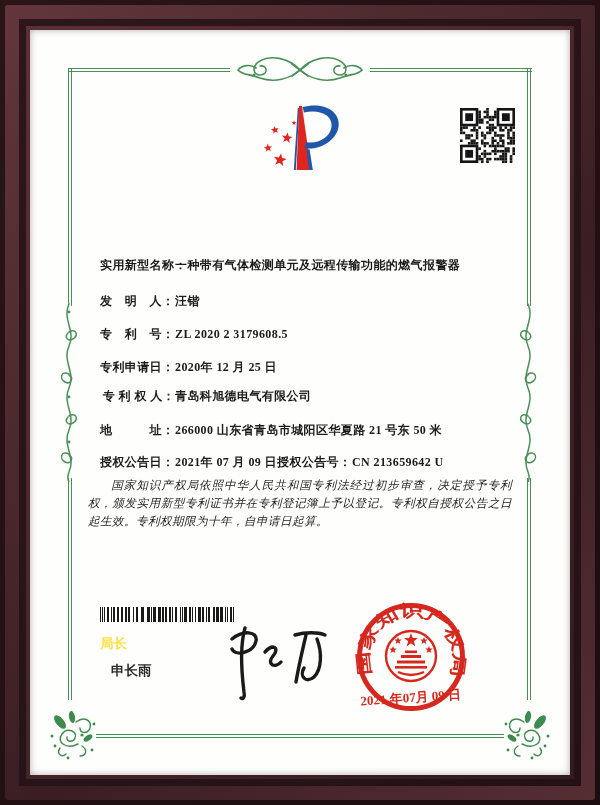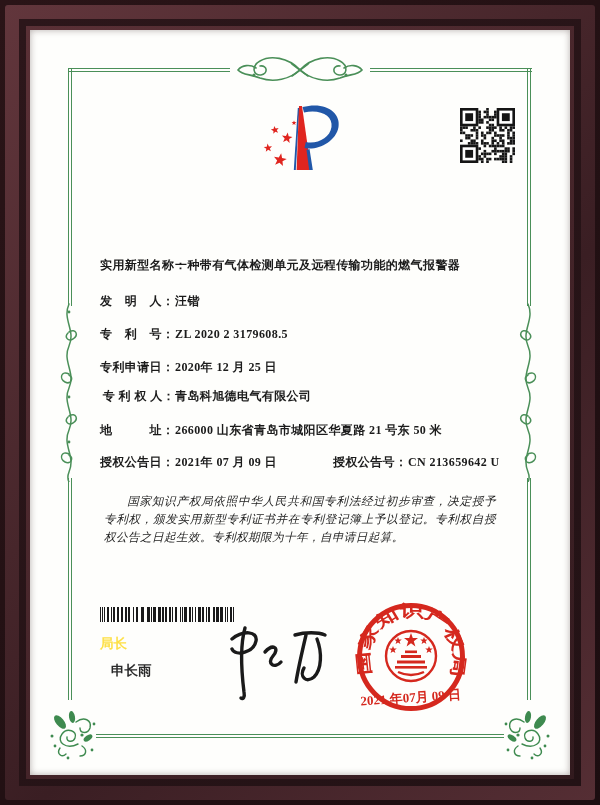--- a/index.html
+++ b/index.html
@@ -28,24 +28,24 @@
   
   #cert-no{position:absolute;left:58px;top:78px;font-size:12px;letter-spacing:1.5px;font-weight:600;color:#222;}
   #logo{position:absolute;left:216px;top:70px;width:105px;height:80px;}
   #qr{position:absolute;left:430px;top:78px;width:55px;height:55px;}
   #title{position:absolute;left:0;top:158px;width:100%;text-align:center;
          font-size:28px;font-weight:700;letter-spacing:5px;color:#151515;}
   #fields{position:absolute;left:70px;top:227px;width:412px;font-size:12px;font-weight:600;color:#1b1b1b;}
   .frow{position:absolute;left:0;white-space:nowrap;letter-spacing:.4px;}
   .flabel{display:inline-block;width:75px;}
   .fval{display:inline-block;}
-  .frow .l2{margin-left:56px;font-family:Liberation Serif, serif;}
+  .frow .l2{font-family:Liberation Serif, serif;}
   #body-text{position:absolute;left:58px;top:447px;width:424px;font-size:11.6px;line-height:18px;
              color:#1f1f1f;font-style:italic;font-weight:500;text-align:justify;letter-spacing:.4px;}
-  #body-text p{margin:16px;text-indent:2em;}
+  #body-text p{margin:0;text-indent:2em;}
   #barcode{position:absolute;left:70px;top:577px;width:138px;height:15px;}
   #signer-title{position:absolute;left:70px;top:605px;font-size:13.5px;font-weight:700;
                 font-family:"Liberation Sans","DejaVu Sans",sans-serif;color:#fde047;}
   #signer-name{position:absolute;left:70px;top:632px;font-size:13.5px;font-weight:700;
                font-family:"Liberation Sans","DejaVu Sans",sans-serif;color:#2a2a2a;padding-left:11px;}
   #signature{position:absolute;left:175px;top:582px;width:140px;height:95px;}
   #seal{position:absolute;left:321px;top:567px;width:120px;height:120px;}
   #seal text, #seal textPath{font-family:"Liberation Serif","DejaVu Serif",serif;}
 </style>
 </head>

